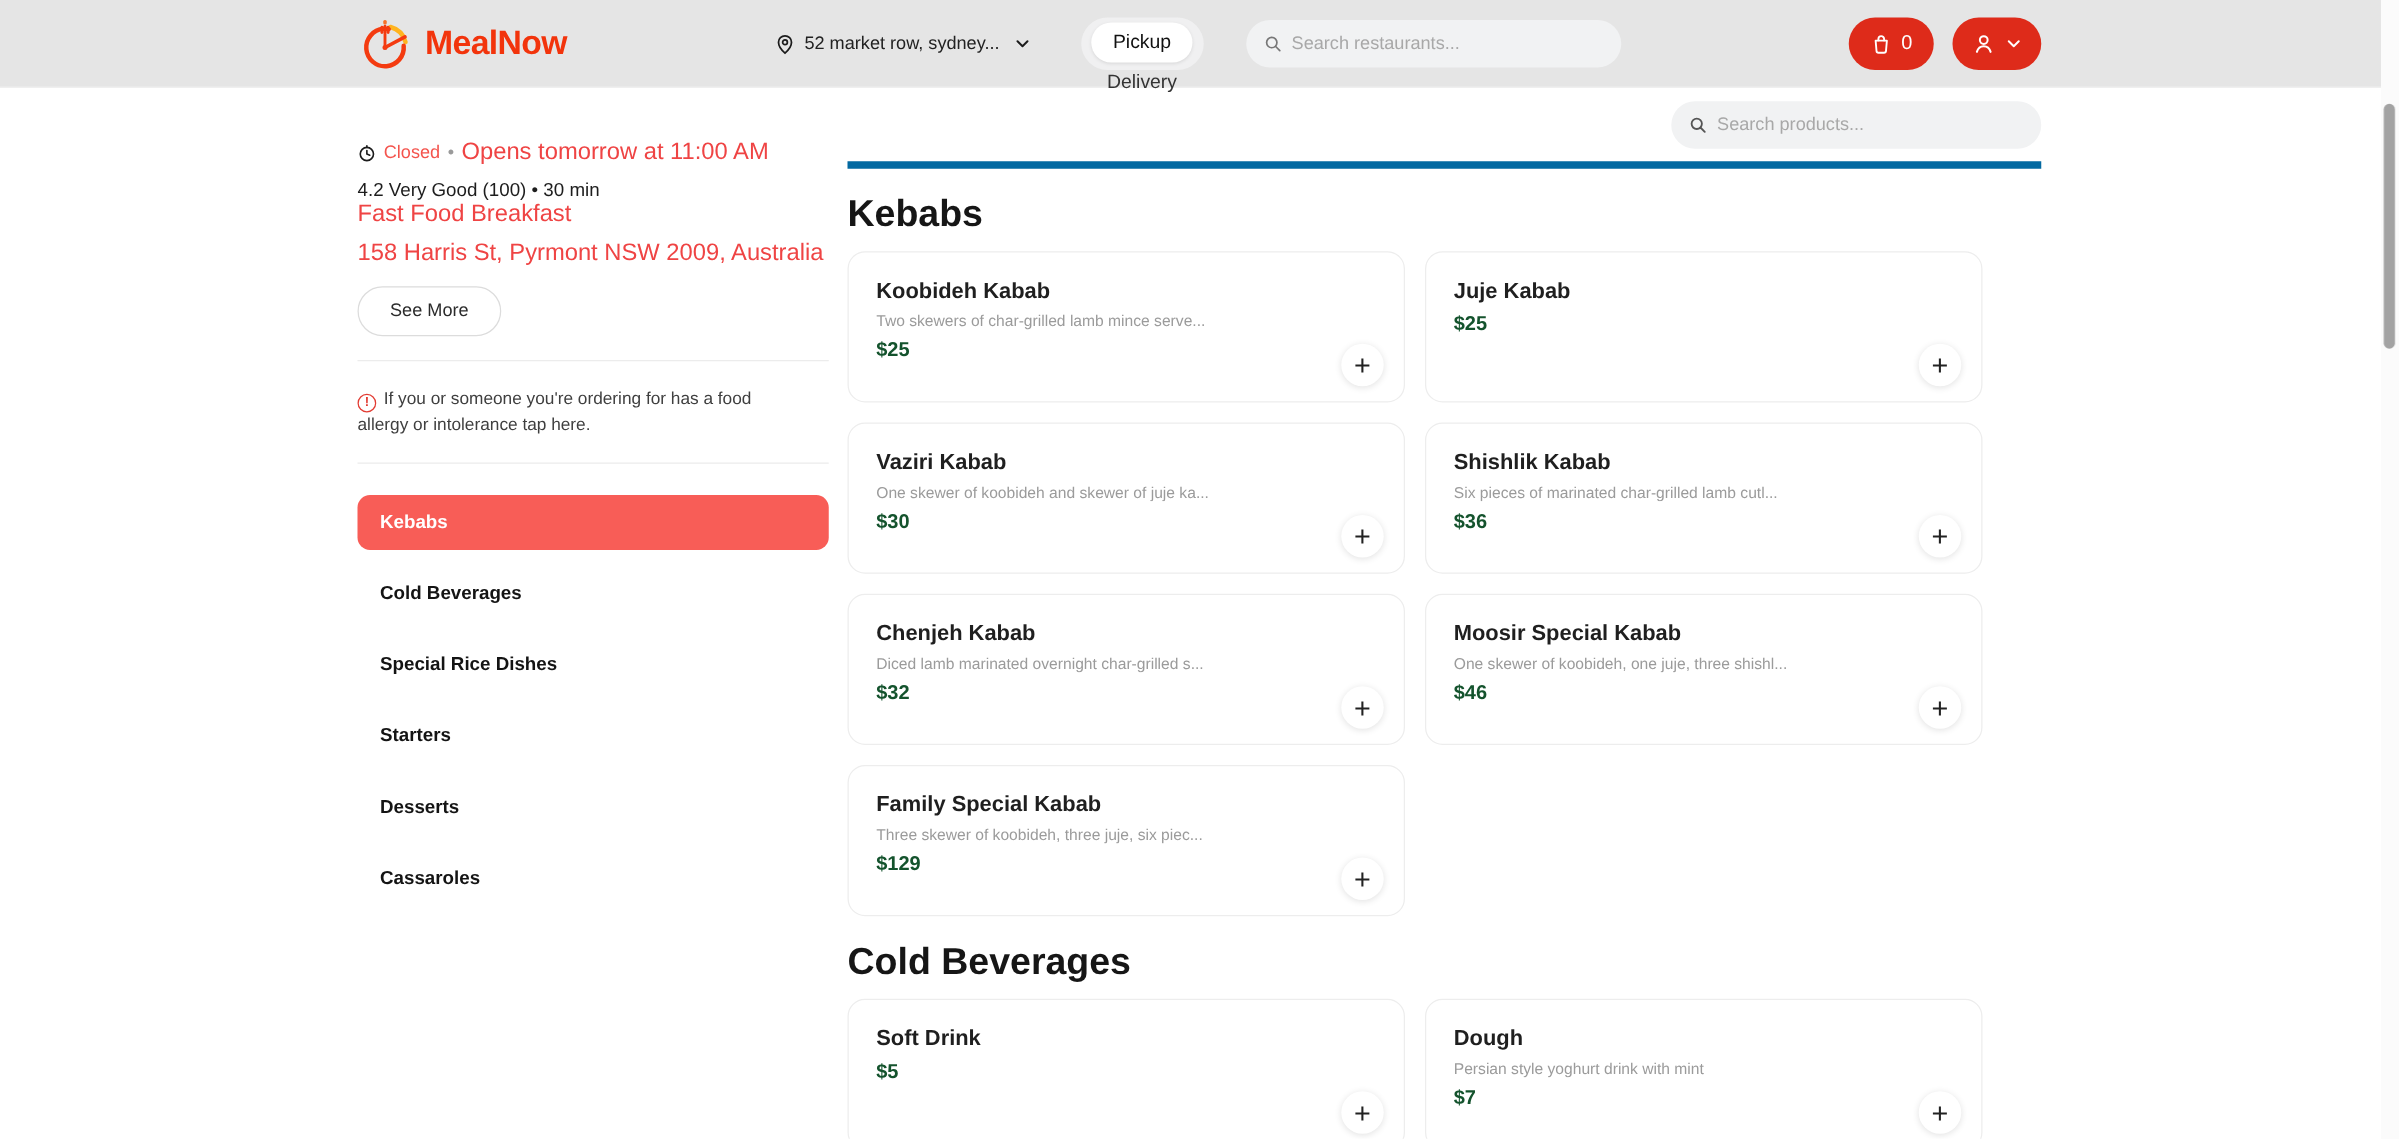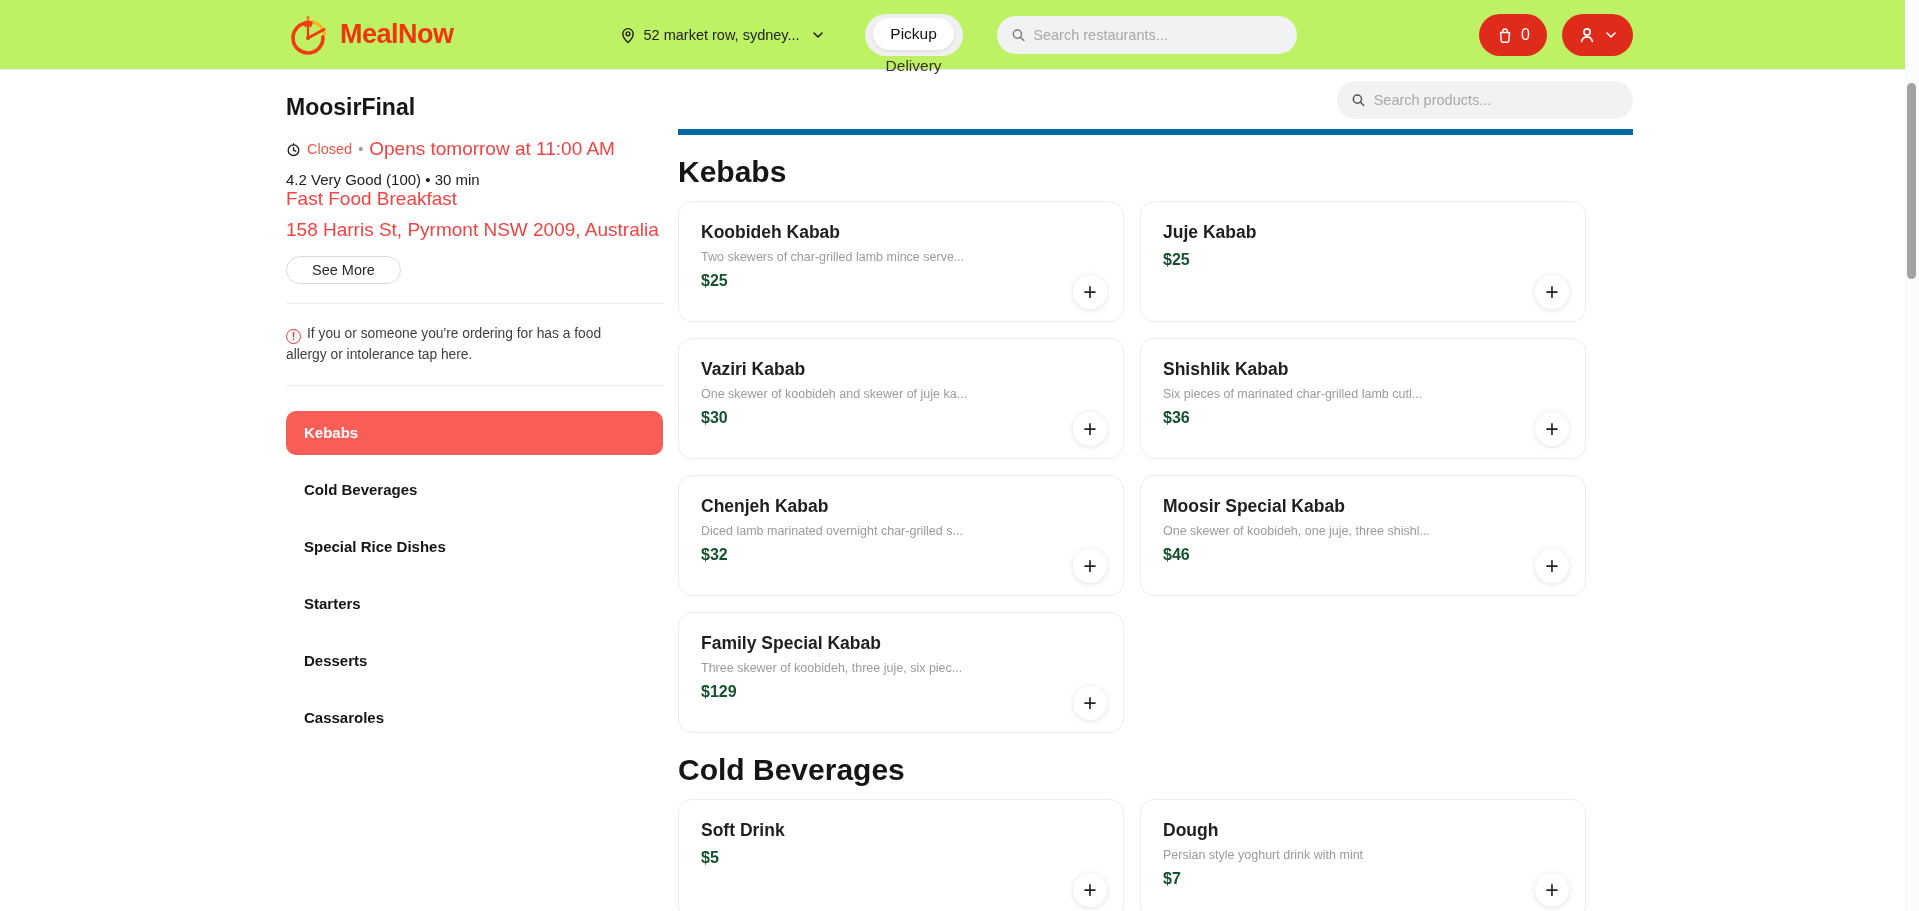--- a/index.html
+++ b/index.html
@@ -1,20 +1,20 @@
 <!DOCTYPE html>
 <html><head>
 <meta charset="utf-8">
 <style>
   * { box-sizing: border-box; margin: 0; padding: 0; }
   html, body { width: 1919px; height: 911px; overflow: hidden; background: #fff;
     font-family: "Liberation Sans", sans-serif; color: #1c1c1c; }
 
   
-  .navbar { height: 70px; border-bottom: 1px solid #ececec; background: #bef264; }
+  .navbar { height: 70px; border-bottom: 1px solid #ececec; background: #e5e5e5; }
   .nav-inner { width: 1347px; height: 100%; margin: 0 auto; display: flex; align-items: center; }
   .brand { display: flex; align-items: center; gap: 8px; cursor: pointer; text-decoration: none; }
   .brand-text { font-size: 27px; font-weight: 800; color: #f2340c; letter-spacing: -0.5px; }
   .addr { display: flex; align-items: center; gap: 7px; margin-left: 165px; font-size: 14.5px; color: #222; cursor: pointer; text-align: center; }
   .addr .chev { margin-left: 4px; }
   .toggle { display: flex; align-items: center; background: #f0f0f1; border-radius: 21px; height: 42px; padding: 4px; margin-left: 40px; flex-direction: column; }
   .toggle-opt { border: none; background: transparent; font-family: inherit; font-size: 15.5px; color: #333;
     padding: 7px 17px; border-radius: 17px; cursor: pointer; }
   .toggle-opt.selected { background: #fff; color: #111; font-weight: 500; box-shadow: 0 1px 3px rgba(0,0,0,.10); }
   .search-pill { display: flex; align-items: center; gap: 8px; background: #f1f2f3; border-radius: 19px; height: 38px; padding: 0 14px; }
@@ -34,21 +34,21 @@
 
   
   .rest-name { font-size: 23px; font-weight: 700; color: #161616; }
   .status-row { display: flex; align-items: center; gap: 6px; margin-top: 17px; font-size: 14.5px; }
   .closed { color: #f4544d; font-weight: 500; }
   .sep { color: #9a9a9a; }
   .muted { color: #ef4444; font-size: 19px; }
   .rating-line { margin-top: 11px; font-size: 15px; font-weight: 500; color: #1d1d1d; }
   .cuisine { }
   .street { margin-top: 9px; }
-  .see-more { margin-top: 15px; height: 28px; padding: 0 25px; background: #fff; border: 1px solid #dcdcdc;
+  .see-more { margin-top: 15px; height: 40px; padding: 0 25px; background: #fff; border: 1px solid #dcdcdc;
     border-radius: 21px; font-family: inherit; font-size: 14.5px; color: #2b2b2b; cursor: pointer; }
   .divider { border: none; border-top: 1px solid #ececec; margin: 19px 0; }
   .allergy { font-size: 13.8px; color: #3f3f3f; line-height: 1.55; padding-right: 28px; cursor: pointer; }
   .alert-icon { display: inline-flex; align-items: center; justify-content: center; width: 15px; height: 15px;
     border: 1.6px solid #e23b32; border-radius: 50%; color: #e23b32; font-size: 10.5px; font-weight: 700;
     margin-right: 6px; position: relative; top: 2px; }
 
   
   .cats { margin-top: 25px; }
   .cat { height: 44px; display: flex; align-items: center; padding: 0 18px; border-radius: 10px;
@@ -132,21 +132,20 @@
           <path d="M3 5l4 4 4-4" stroke="#fff" stroke-width="1.6" fill="none" stroke-linecap="round" stroke-linejoin="round"></path>
         </svg>
       </button>
     </div>
   </div>
 </header>
 
 <div class="content">
 
   <aside class="left-col">
-    <h1 class="rest-name">MoosirFinal</h1>
 
     <div class="status-row">
       <svg width="15" height="15" viewBox="0 0 15 15">
         <circle cx="7.5" cy="8.2" r="5.3" stroke="#1c1c1c" stroke-width="1.3" fill="none"></circle>
         <path d="M7.5 1.6v1.3 M7.5 5.4V8.2l2.3 1" stroke="#1c1c1c" stroke-width="1.3" fill="none" stroke-linecap="round"></path>
       </svg>
       <span class="closed">Closed</span>
       <span class="sep">•</span>
       <span class="muted">Opens tomorrow at 11:00 AM</span>
     </div>

